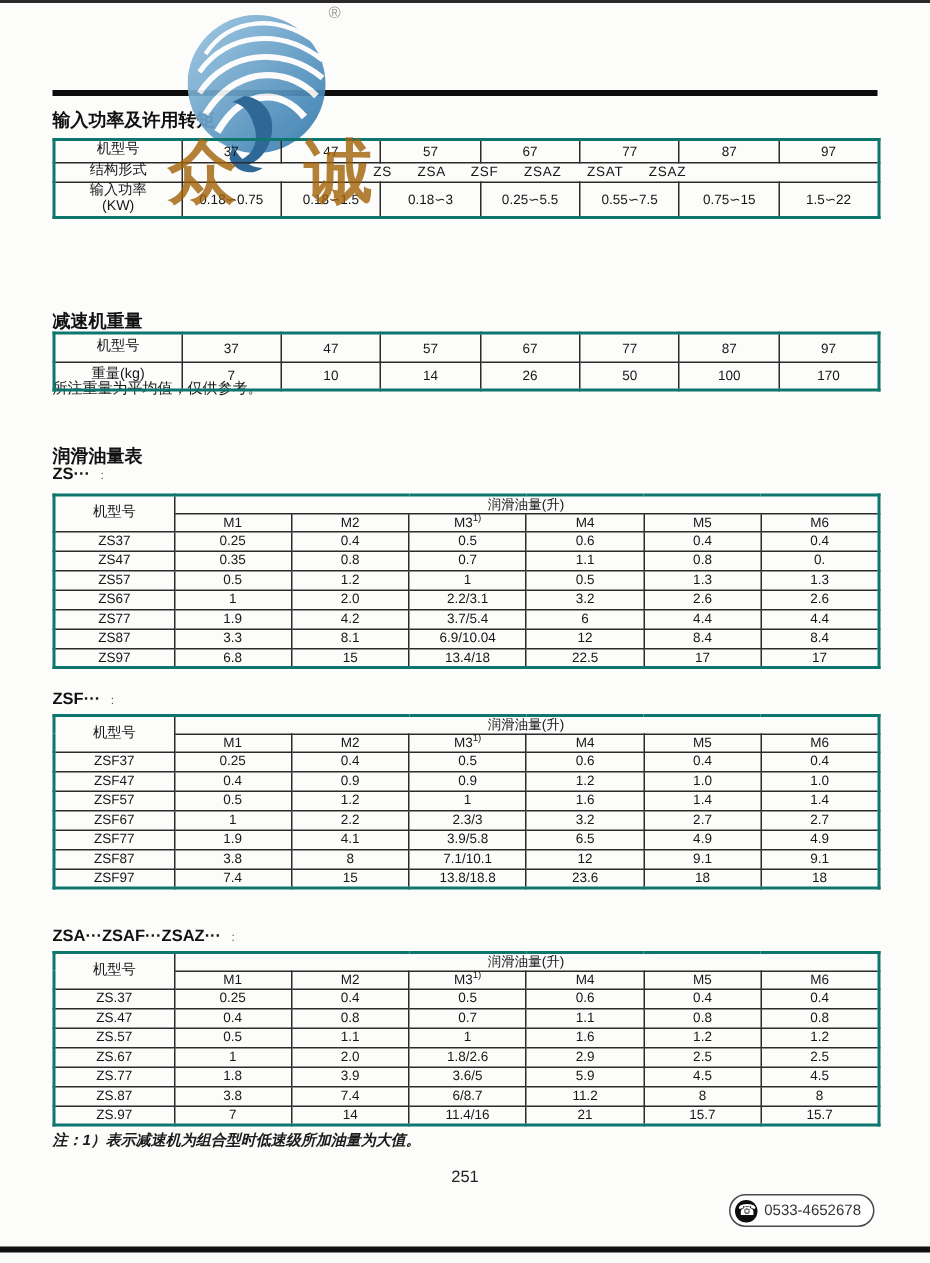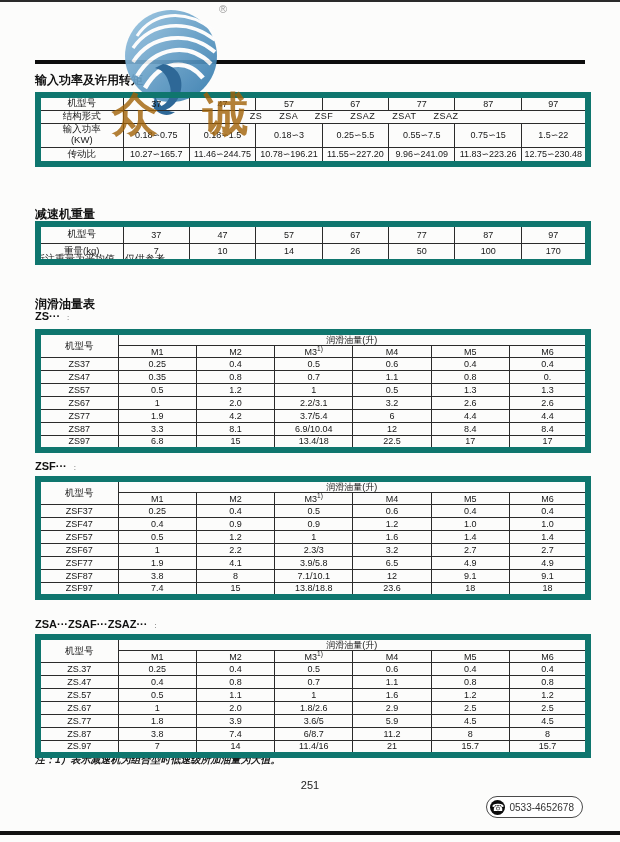--- a/index.html
+++ b/index.html
@@ -16,21 +16,21 @@
   .regmark{left:219px;top:3px;font-size:11px;color:#9a9a9a;z-index:2;}
   .wm{left:112px;top:84px;font-size:46px;font-weight:bold;letter-spacing:16px;
       color:#a16207;opacity:.8;z-index:4;pointer-events:none;white-space:nowrap;}
 
   .rule{left:35px;top:60px;width:550px;height:4px;background:#0d0d0d;z-index:1;}
   .sec-title{font-size:12px;font-weight:bold;color:#111;}
   .subtitle{font-size:11px;font-weight:bold;color:#111;}
   .subtitle .colon{font-size:8px;color:#555;margin-left:7px;font-weight:normal;}
 
   table{border-collapse:collapse;table-layout:fixed;width:550px;background:transparent;z-index:3;}
-  .t{border:6px solid #0f766e;}
+  .t{border:2px solid #0f766e;}
   .t td,.t th{border:1px solid #2b2b2b;text-align:center;vertical-align:middle;
               font-size:9px;font-weight:normal;padding:0;line-height:1.15;color:#161616;}
   .t .lbl{font-size:9.5px;}
   .structure{word-spacing:14px;letter-spacing:.5px;}
   sup{font-size:6.5px;vertical-align:super;line-height:0;}
 
   .power tr.r1{height:15px}.power tr.r2{height:13px}.power tr.r3{height:24px}
   .power tr.r4{height:17px}.power tr.r5{height:24px}
   .weight tr{height:19px}
   .oil thead tr{height:12px}.oil tbody tr{height:13px}
@@ -99,30 +99,20 @@
         <tr class="r3">
           <td class="lbl">输入功率<br>(KW)</td>
           <td>0.18∽0.75</td>
           <td>0.18∽1.5</td>
           <td>0.18∽3</td>
           <td>0.25∽5.5</td>
           <td>0.55∽7.5</td>
           <td>0.75∽15</td>
           <td>1.5∽22</td>
         </tr>
-        <tr class="r4">
-          <td class="lbl">传动比</td>
-          <td>10.27∽165.7</td>
-          <td>11.46∽244.75</td>
-          <td>10.78∽196.21</td>
-          <td>11.55∽227.20</td>
-          <td>9.96∽241.09</td>
-          <td>11.83∽223.26</td>
-          <td>12.75∽230.48</td>
-        </tr>
       </tbody>
   </table>
 
   <div class="abs sec-title" style="left:35px;top:206px">减速机重量</div>
 
   <table class="abs t weight" style="left:35px;top:221px">
     <colgroup>
         <col style="width:85px">
         <col span="7" style="width:66.4px">
       </colgroup>

